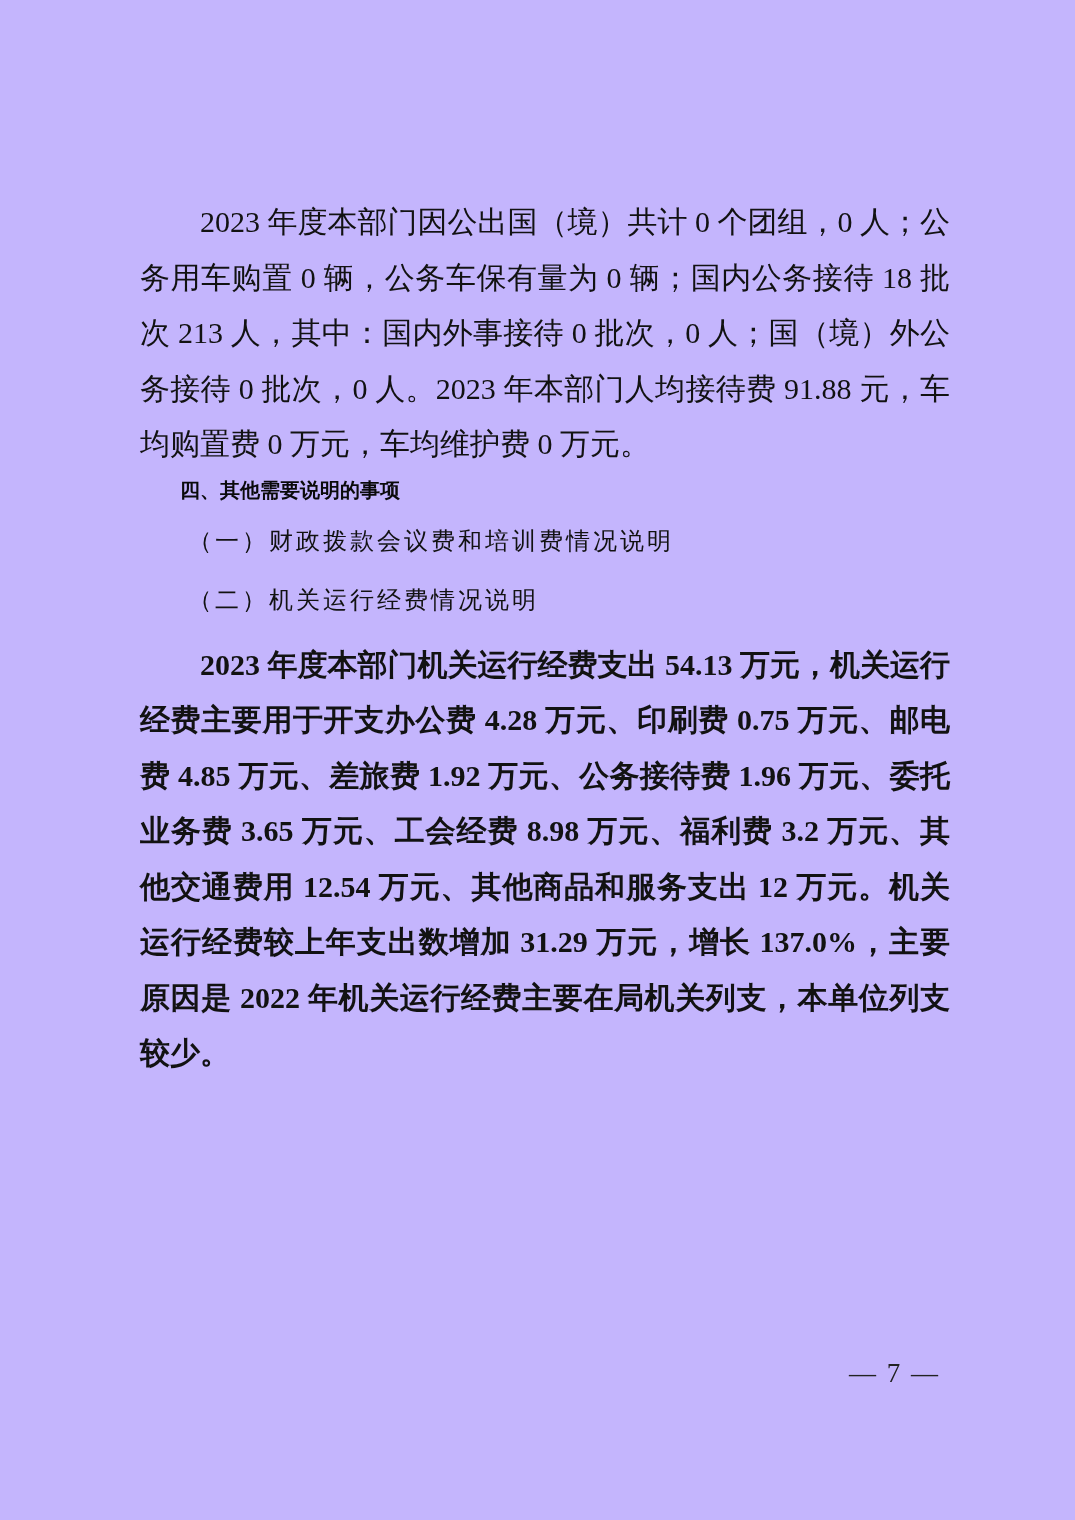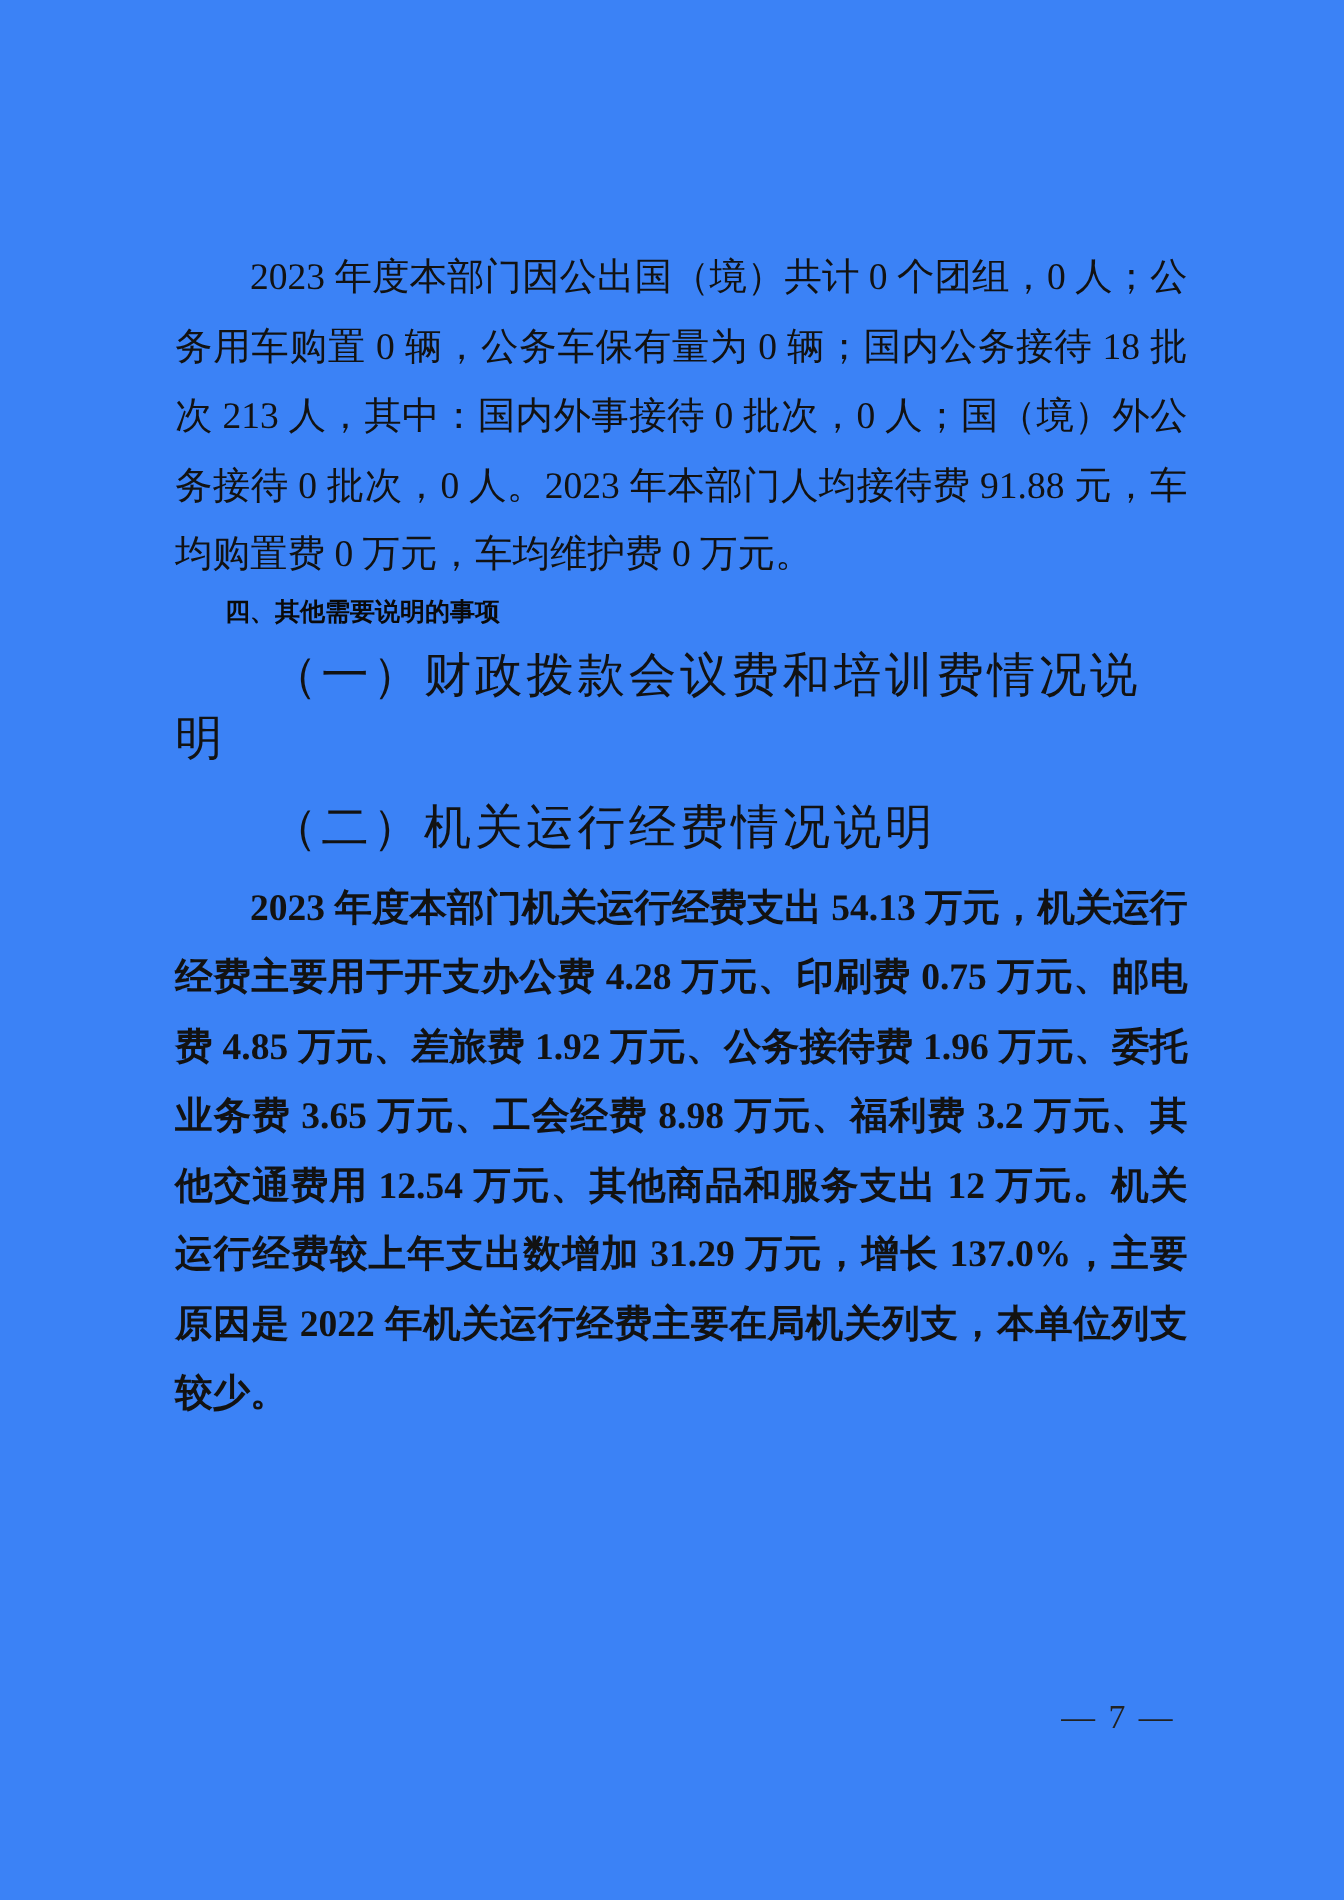--- a/index.html
+++ b/index.html
@@ -10,21 +10,21 @@
   body {
     width: 1075px;
     height: 1520px;
     font-family: "Liberation Serif", serif;
     color: #121212;
   }
   .page {
     position: relative;
     width: 1075px;
     height: 1520px;
-    background: #3b82f6;
+    background: #c4b5fd;
     overflow: hidden;
   }
   .content {
     position: absolute;
     left: 140px;
     top: 194px;
     width: 810px;
   }
   .body-text {
     margin: 0;
@@ -40,27 +40,27 @@
     font-family: "Liberation Sans", sans-serif;
     font-weight: bold;
     font-size: 20px;
     line-height: 50px;
     text-indent: 2em;
     color: #0a0a0a;
   }
   .sub-heading {
     margin: 1px 0 0 0;
     font-weight: normal;
-    font-size: 38px;
+    font-size: 24px;
     line-height: 50px;
     text-indent: 2em;
     letter-spacing: 3px;
   }
   .para-2 { margin-top: 6px; }
-  .sub-heading-2 { margin-top: 21px; }
+  .sub-heading-2 { margin-top: 9px; }
   .para-3 { margin-top: 12px; font-weight: bold; }
   .page-footer {
     position: absolute;
     right: 135px;
     top: 1358px;
     font-size: 27px;
     line-height: 30px;
     color: #222;
     letter-spacing: 2px;
   }

